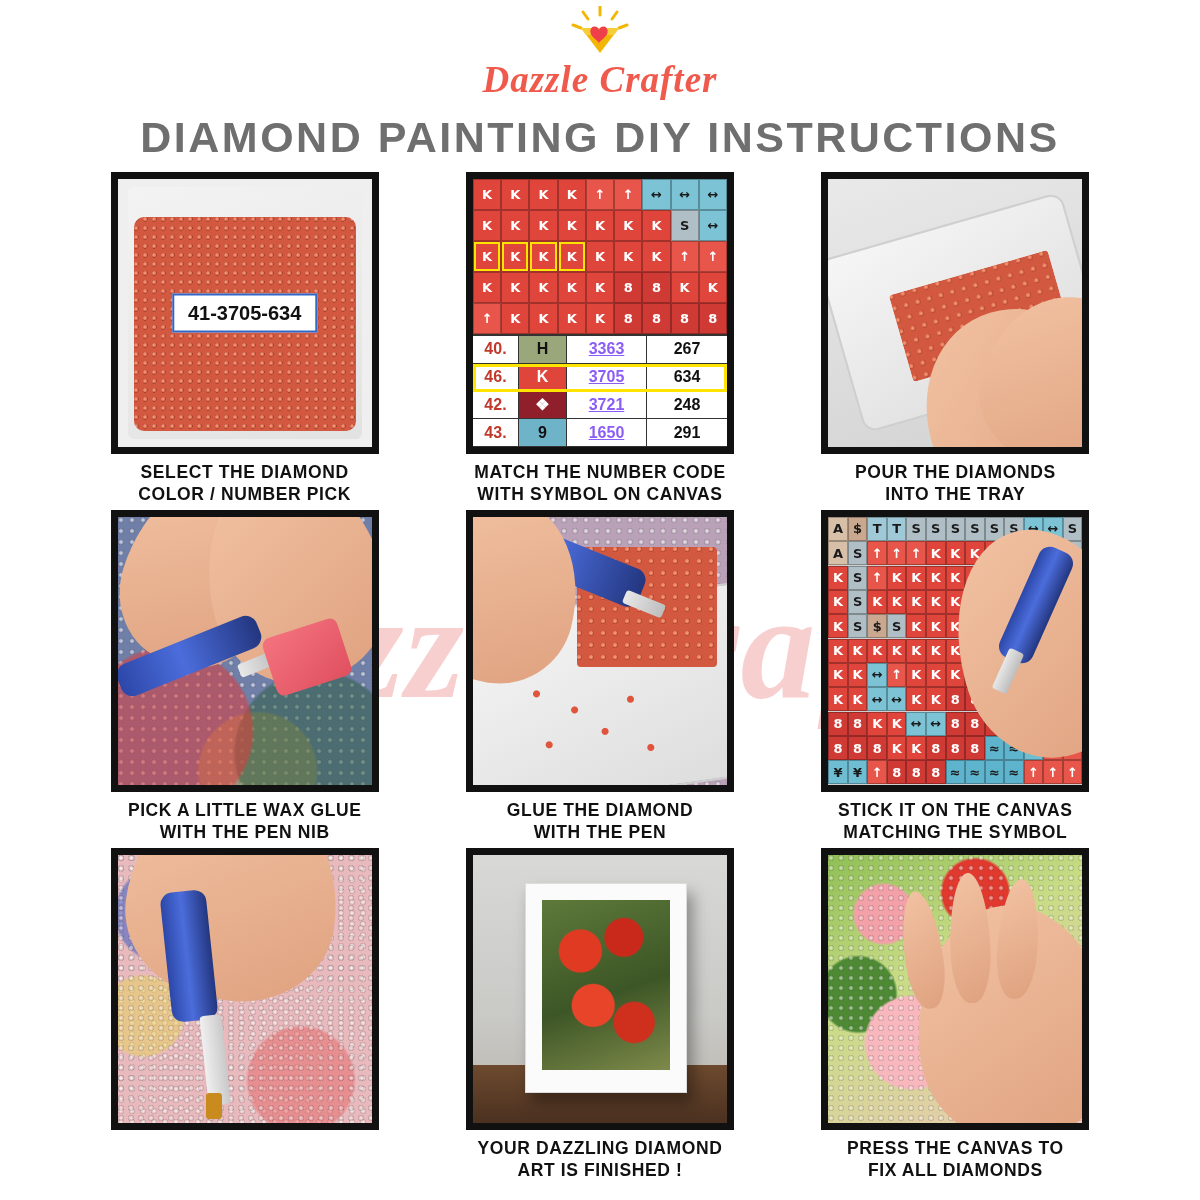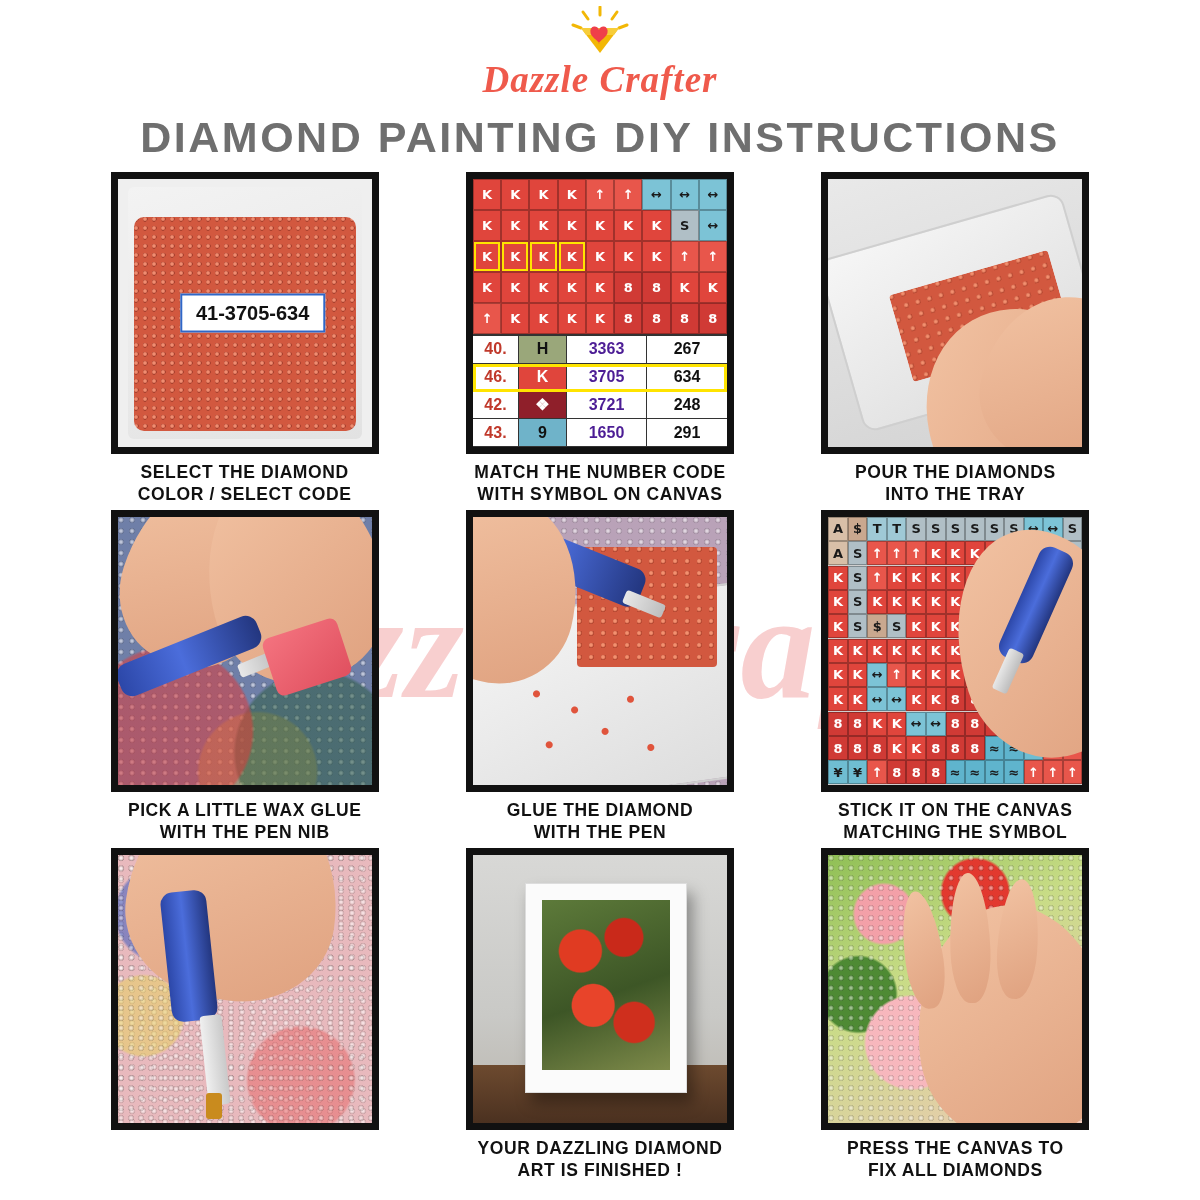--- a/index.html
+++ b/index.html
@@ -121,21 +121,20 @@
     position:absolute;
     left:50%;top:50%;
     transform:translate(-50%,-50%);
     background:#fff;
     border:2px solid #2f67c8;
     padding:6px 14px;
     font-size:20px;
     font-weight:700;
     color:#111;
     white-space:nowrap;
-    margin-left:8px;
   }
   
   .chart{
     position:absolute;inset:0;
     display:flex;flex-direction:column;
   }
   .chart-grid{
     display:grid;
     width:100%;
   }
@@ -162,21 +161,21 @@
     color:#c0392b;
     align-items:center;
   }
   .legend-row>div{
     border-right:1px solid #333;
     height:100%;
     display:flex;align-items:center;justify-content:center;
     box-sizing:border-box;
   }
   .legend-row>div:last-child{border-right:none;color:#111;}
-  .legend-row .code{color:#4c1d95;}
+  .legend-row .code{color:#8b5cf6;text-decoration:underline;}
   .hl{outline:3px solid #ffe400;outline-offset:-3px;}
   
   .hand{
     position:absolute;
     background:linear-gradient(150deg,#f2c3a3,#dfa17f);
     border-radius:50% 50% 45% 45%/60% 60% 40% 40%;
   }
   .pen{
     position:absolute;
     background:linear-gradient(90deg,#2c47a8,#4b6ddb 45%,#23367f);
@@ -265,21 +264,21 @@
 
   <div class="cell">
     <div class="photo">
       <div class="fill" style="background:#efefef"></div>
       <div class="bag"></div>
       <div class="bag-fill"></div>
       <div class="label-box">41-3705-634</div>
     </div>
     <div class="caption">
       <div>SELECT THE DIAMOND</div>
-      <div>COLOR  / SELECT CODE</div>
+      <div>COLOR  / NUMBER PICK</div>
     </div>
   </div>
 
   <div class="cell">
     <div class="photo">
       <div class="chart">
         <div class="chart-grid" id="chart2" style="grid-template-columns: repeat(9, 1fr);">
             <div class="cellsq" style="background: rgb(224, 69, 60); color: rgb(255, 255, 255); height: 31px;">K</div>
             <div class="cellsq" style="background: rgb(224, 69, 60); color: rgb(255, 255, 255); height: 31px;">K</div>
             <div class="cellsq" style="background: rgb(224, 69, 60); color: rgb(255, 255, 255); height: 31px;">K</div>

